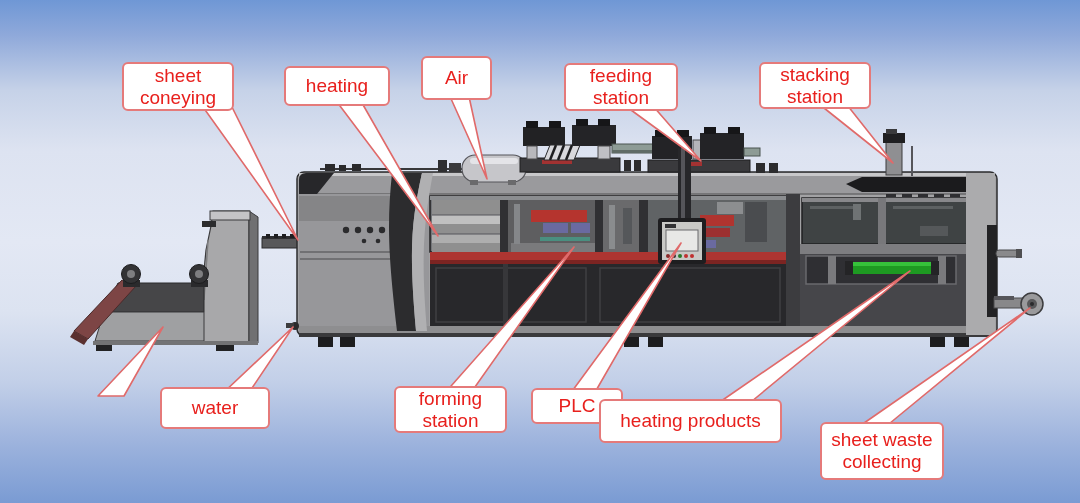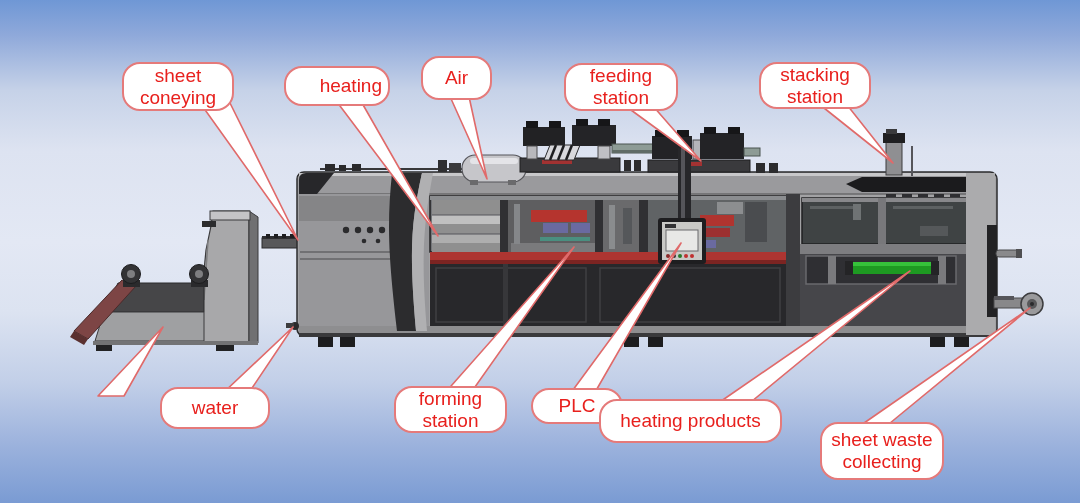--- a/index.html
+++ b/index.html
@@ -6,21 +6,21 @@
   .stage{
     position:relative;width:1080px;height:503px;overflow:hidden;
     font-family:"Liberation Sans", sans-serif;
     background:linear-gradient(180deg,
       #6f97d5 0%, #8fa9da 7%, #c6d2e8 18%, #dde3f1 30%,
       #e3e8f4 48%, #dce3f1 62%, #c2cfe8 76%, #9db3dd 88%, #7a9bd3 100%);
   }
   svg.scene{position:absolute;left:0;top:0;z-index:1;}
   .callout{
     position:absolute;z-index:3;box-sizing:border-box;
-    background:#ffffff;border:2px solid #e57a7a;border-radius:18px;
+    background:#ffffff;border:2px solid #e57a7a;border-radius:6px;
     color:#e8201d;font-size:19px;line-height:1.15;
     display:flex;align-items:center;justify-content:center;text-align:center;
     padding:16px 6px;
   }
 </style>
 </head>
 <body>
 
 <div class="stage">
 
@@ -280,21 +280,21 @@
       <polygon points="570,394 594,394 681,243"></polygon>
       <polygon points="714,406 746,406 910,271"></polygon>
       <polygon points="854,430 884,428 1030,308"></polygon>
     </g>
   </svg>
 
   <div class="callout" style="left:122px;top:62px;width:112px;height:49px;">
     <span>sheet coneying</span>
   </div>
 
-  <div class="callout" style="left:284px;top:66px;width:106px;height:40px;justify-content:flex-end;">
+  <div class="callout" style="left:284px;top:66px;width:106px;height:40px;">
     <span>heating</span>
   </div>
 
   <div class="callout" style="left:421px;top:56px;width:71px;height:44px;">
     <span>Air</span>
   </div>
 
   <div class="callout" style="left:564px;top:63px;width:114px;height:48px;">
     <span>feeding station</span>
   </div>

